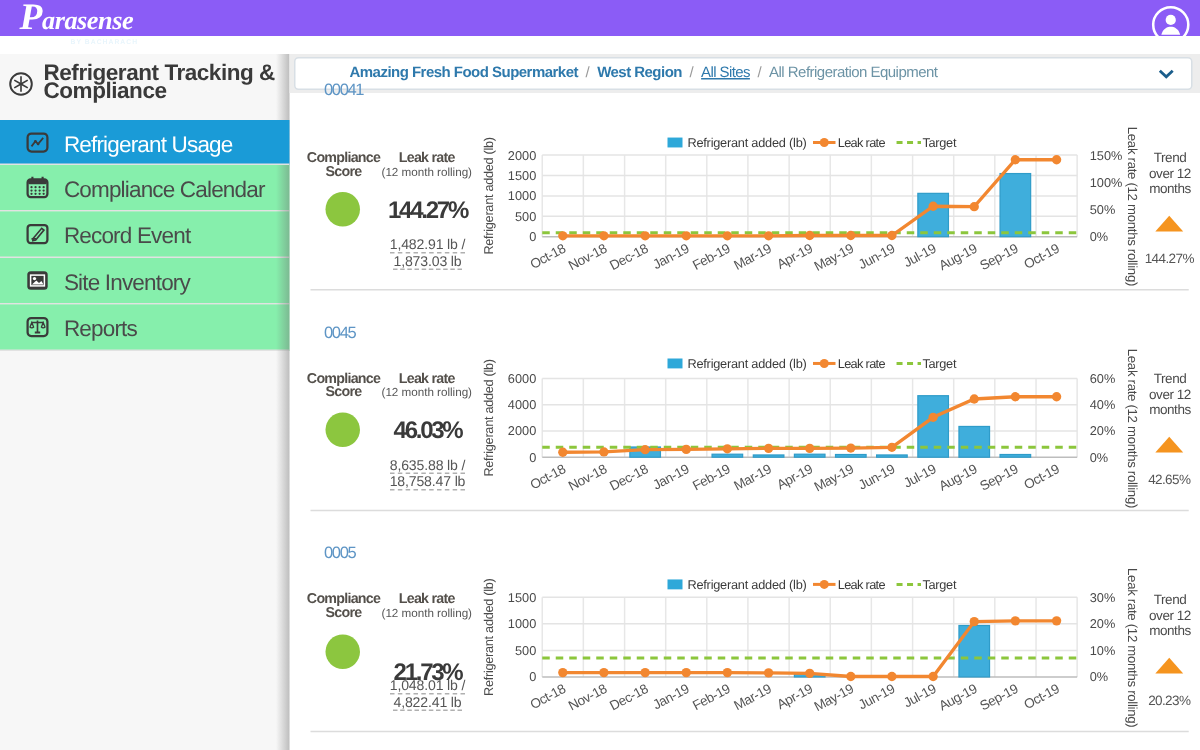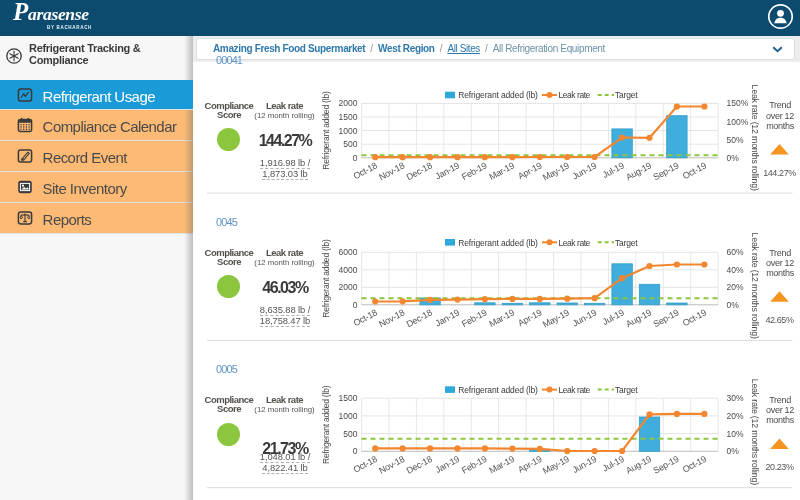--- a/index.html
+++ b/index.html
@@ -1,29 +1,29 @@
 <!DOCTYPE html>
 <html><head><meta charset="utf-8"><style>
 * {margin:0;padding:0;box-sizing:border-box}
 html,body {width:800px;height:500px;overflow:hidden;font-family:"Liberation Sans",sans-serif;background:#fff;position:relative}
-.topbar {position:absolute;left:0;top:0;width:800px;height:36px;background:#0c4a6e}
+.topbar {position:absolute;left:0;top:0;width:800px;height:24px;background:#8b5cf6}
 .logo {position:absolute;left:13px;top:0px;color:#fff;font-family:"Liberation Serif",serif;font-style:italic;font-weight:bold;font-size:17.5px;line-height:23px;letter-spacing:-0.3px}
 .logo .cap {font-size:25px}
 .logosub {position:absolute;left:47px;top:24.5px;color:#E8F5FC;font-size:4.5px;font-weight:bold;letter-spacing:0.7px}
 .user {position:absolute;left:767px;top:3px}
 .sidebar {position:absolute;left:0;top:36px;width:193px;height:464px;background:#F7F7F7}
 .sshadow {position:absolute;right:0;top:0;height:464px;width:9px;background:linear-gradient(to right,rgba(120,120,120,0),rgba(110,110,110,0.42))}
-.shead {position:absolute;left:29px;top:7px;width:160px;font-size:11px;font-weight:bold;color:#3A3A3A;letter-spacing:-0.3px;line-height:11.5px}
+.shead {position:absolute;left:29px;top:7px;width:160px;font-size:15px;font-weight:bold;color:#3A3A3A;letter-spacing:-0.3px;line-height:11.5px}
 .sicon {position:absolute;left:6px;top:11.5px}
-.mrow {position:absolute;left:0;width:193px;height:30.9px;border-bottom:1px solid #E2E2E2;background:#fdba74}
+.mrow {position:absolute;left:0;width:193px;height:30.9px;border-bottom:1px solid #E2E2E2;background:#86efac}
 .mrow.active {background:#1A9BD7;z-index:3}
 .mic {position:absolute;left:17px;top:7px}
 .mtxt {position:absolute;left:42.6px;top:8px;font-size:15px;letter-spacing:-0.55px;color:#4A4A4A}
 .cstrip {position:absolute;left:193px;top:36px;width:607px;height:26px;background:#EDEDED}
-.ccard {position:absolute;left:196px;top:38px;width:599px;height:22px;background:#fff;border:1px solid #D8DFE5;border-radius:3px;font-size:10px;line-height:20px;color:#999;letter-spacing:-0.4px;padding-left:16px;white-space:nowrap}
+.ccard {position:absolute;left:196px;top:38px;width:599px;height:22px;background:#fff;border:1px solid #D8DFE5;border-radius:3px;font-size:10px;line-height:20px;color:#999;letter-spacing:-0.4px;padding-left:36px;white-space:nowrap}
 .ccard b {color:#2E79AC;letter-spacing:-0.35px}
 .ccard .sep {margin:0 5px;color:#999;letter-spacing:0}
 .ccard a {color:#2E79AC;text-decoration:underline;letter-spacing:-0.4px}
 .ccard .last {color:#6C93A5;letter-spacing:-0.35px}
 .caret {position:absolute;right:11px;top:7px}
 .bid {position:absolute;left:216px;font-size:11px;letter-spacing:-0.9px;color:#5E95C5}
 .lbl {position:absolute;text-align:center;font-size:9.5px;font-weight:bold;letter-spacing:-0.5px;line-height:9.3px;color:#54504B}
 .lbl .sub {font-size:7.8px;font-weight:normal;letter-spacing:-0.02px;color:#555}
 .dot {position:absolute;left:217.3px;width:23px;height:23px;border-radius:50%;background:#8CC63F}
 .pct {position:absolute;left:247px;width:76px;text-align:center;font-size:16px;font-weight:bold;letter-spacing:-1.5px;color:#3A3A3A}
@@ -113,21 +113,21 @@
 </div>
 <div class="ccard"><b>Amazing Fresh Food Supermarket</b><span class="sep">/</span><b>West Region</b><span class="sep">/</span><a>All Sites</a><span class="sep">/</span><span class="last">All Refrigeration Equipment</span><svg class="caret" width="11" height="7" viewBox="0 0 11 7">
       <path d="M1.2 1.2 L5.5 5.2 L9.8 1.2" fill="none" stroke="#1B5E8C" stroke-width="1.9"></path>
     </svg></div>
 
   <div class="bid" style="top:54px">00041</div>
   <div class="lbl" style="left:197px;top:100.5px;width:64px">Compliance<br>Score</div>
   <div class="lbl" style="left:249px;top:100.5px;width:71px">Leak rate<br><span class="sub">(12 month rolling)</span></div>
   <div class="dot" style="top:128.0px"></div>
   <div class="pct" style="top:131.6px">144.27%</div>
-  <div class="frac" style="top:156.5px"><span>1,916.98 lb /</span><br><span>1,873.03 lb</span></div>
+  <div class="frac" style="top:156.5px"><span>1,482.91 lb /</span><br><span>1,873.03 lb</span></div>
 
   <div class="bid" style="top:215.8px">0045</div>
   <div class="lbl" style="left:197px;top:247.8px;width:64px">Compliance<br>Score</div>
   <div class="lbl" style="left:249px;top:247.8px;width:71px">Leak rate<br><span class="sub">(12 month rolling)</span></div>
   <div class="dot" style="top:275.3px"></div>
   <div class="pct" style="top:278.9px">46.03%</div>
   <div class="frac" style="top:303.8px"><span>8,635.88 lb /</span><br><span>18,758.47 lb</span></div>
 
   <div class="bid" style="top:363.1px">0005</div>
   <div class="lbl" style="left:197px;top:395.1px;width:64px">Compliance<br>Score</div>

